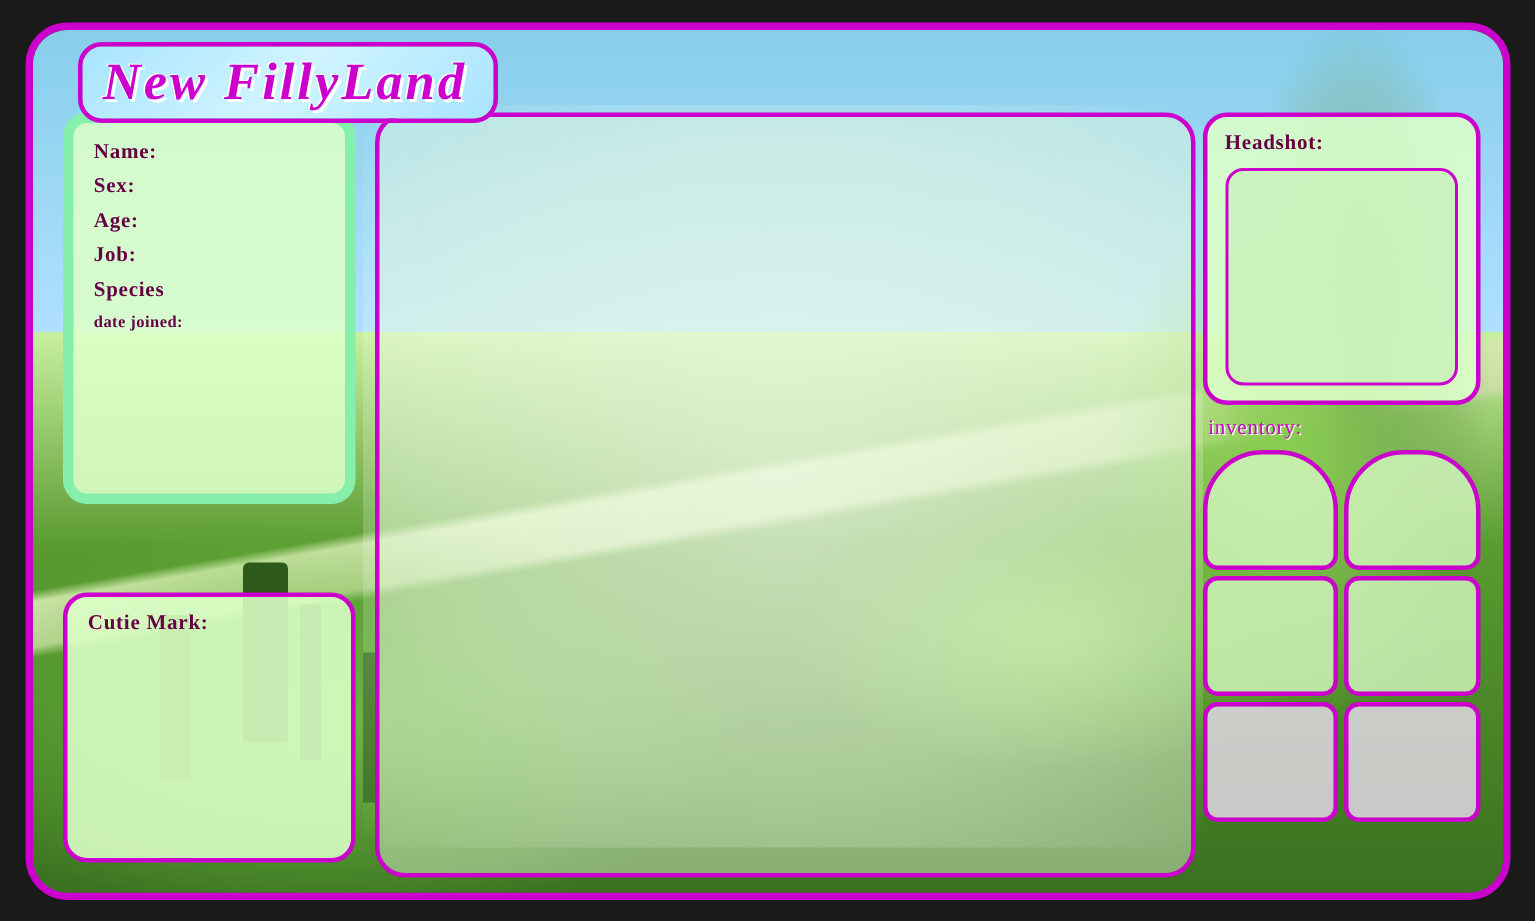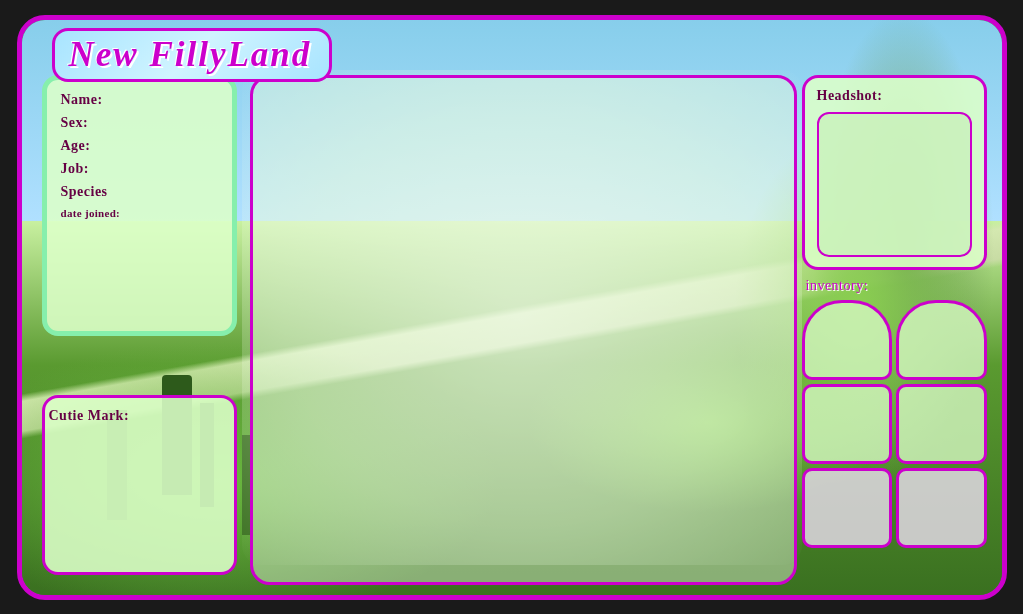--- a/index.html
+++ b/index.html
@@ -96,21 +96,21 @@
     }
 
     
     .info-panel {
       position: absolute;
       top: 55px;
       left: 20px;
       width: 195px;
       height: 261px;
       background: rgba(220, 255, 200, 0.88);
-      border: 5px solid #86efac;
+      border: 7px solid #86efac;
       border-radius: 16px;
       padding: 12px 14px;
       z-index: 5;
     }
 
     .info-panel .field {
       font-size: 14px;
       font-weight: bold;
       color: #660044;
       margin-bottom: 7px;
@@ -127,21 +127,21 @@
     
     .cutie-mark-panel {
       position: absolute;
       top: 375px;
       left: 20px;
       width: 195px;
       height: 180px;
       background: rgba(220, 255, 200, 0.88);
       border: 3px solid #cc00cc;
       border-radius: 16px;
-      padding: 10px 4px;
+      padding: 10px 14px;
       z-index: 5;
     }
 
     .cutie-mark-panel .panel-title {
       font-size: 14px;
       font-weight: bold;
       color: #660044;
       letter-spacing: 0.5px;
     }
 

